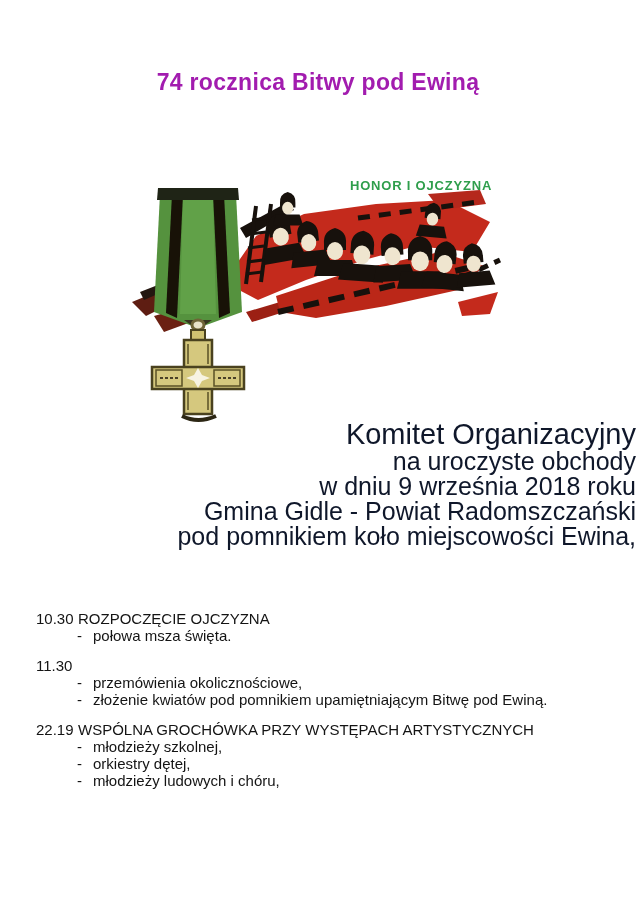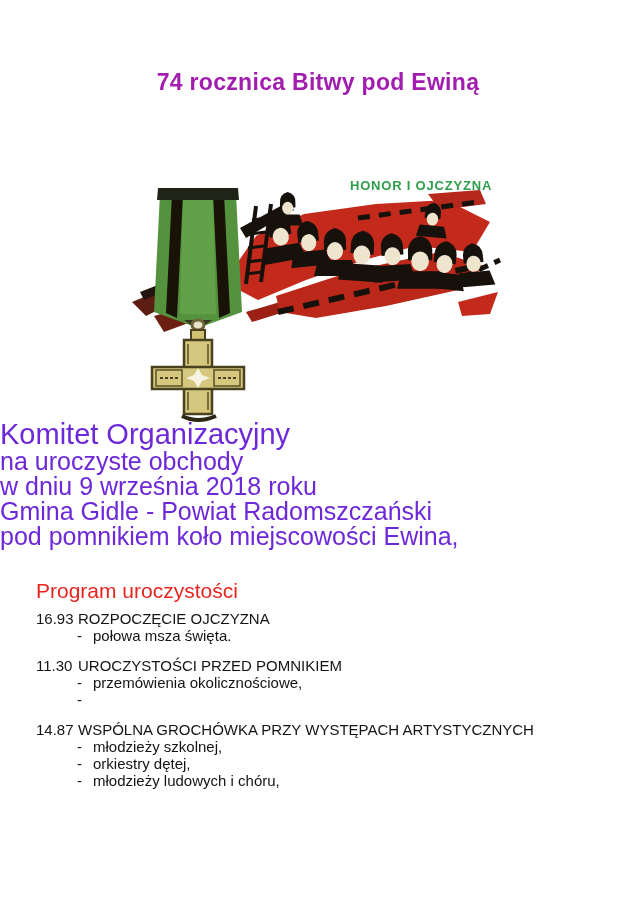--- a/index.html
+++ b/index.html
@@ -29,22 +29,22 @@
     left: 128px;
     top: 164px;
     width: 382px;
     height: 260px;
   }
   .invite {
     position: absolute;
     top: 419px;
     left: 0;
     width: 100%;
-    text-align: left;
-    color: #6d28d9;
+    text-align: right;
+    color: #0f172a;
   }
   .invite .big { font-size: 29px; line-height: 30px; }
   .invite .med { font-size: 25px; line-height: 25px; }
   .program-heading {
     position: absolute;
     left: 36px;
     top: 579px;
     font-size: 21px;
     color: #e8241f;
   }
@@ -154,52 +154,51 @@
   </svg>
 
   <div class="invite">
     <div class="big">Komitet Organizacyjny</div>
     <div class="med">na uroczyste obchody</div>
     <div class="med">w dniu 9 września 2018 roku</div>
     <div class="med">Gmina Gidle - Powiat Radomszczański</div>
     <div class="med">pod pomnikiem koło miejscowości Ewina,</div>
   </div>
 
-  <div class="program-heading">Program uroczystości</div>
 
   <div class="schedule">
 
     <div class="program-item">
       <div class="item-head">
-        <span class="time">16.93</span>
+        <span class="time">10.30</span>
         <span class="item-title">ROZPOCZĘCIE OJCZYZNA</span>
       </div>
       <div class="bullet">
         <span class="dash">-</span>
         <span class="bullet-text">połowa msza święta.</span>
       </div>
     </div>
 
     <div class="program-item">
       <div class="item-head">
         <span class="time">11.30</span>
-        <span class="item-title">UROCZYSTOŚCI PRZED POMNIKIEM</span>
       </div>
       <div class="bullet">
         <span class="dash">-</span>
         <span class="bullet-text">przemówienia okolicznościowe,</span>
       </div>
       <div class="bullet">
         <span class="dash">-</span>
+        <span class="bullet-text">złożenie kwiatów pod pomnikiem upamiętniającym Bitwę pod Ewiną.</span>
       </div>
     </div>
 
     <div class="program-item">
       <div class="item-head">
-        <span class="time">14.87</span>
+        <span class="time">22.19</span>
         <span class="item-title">WSPÓLNA GROCHÓWKA PRZY WYSTĘPACH ARTYSTYCZNYCH</span>
       </div>
       <div class="bullet">
         <span class="dash">-</span>
         <span class="bullet-text">młodzieży szkolnej,</span>
       </div>
       <div class="bullet">
         <span class="dash">-</span>
         <span class="bullet-text">orkiestry dętej,</span>
       </div>

